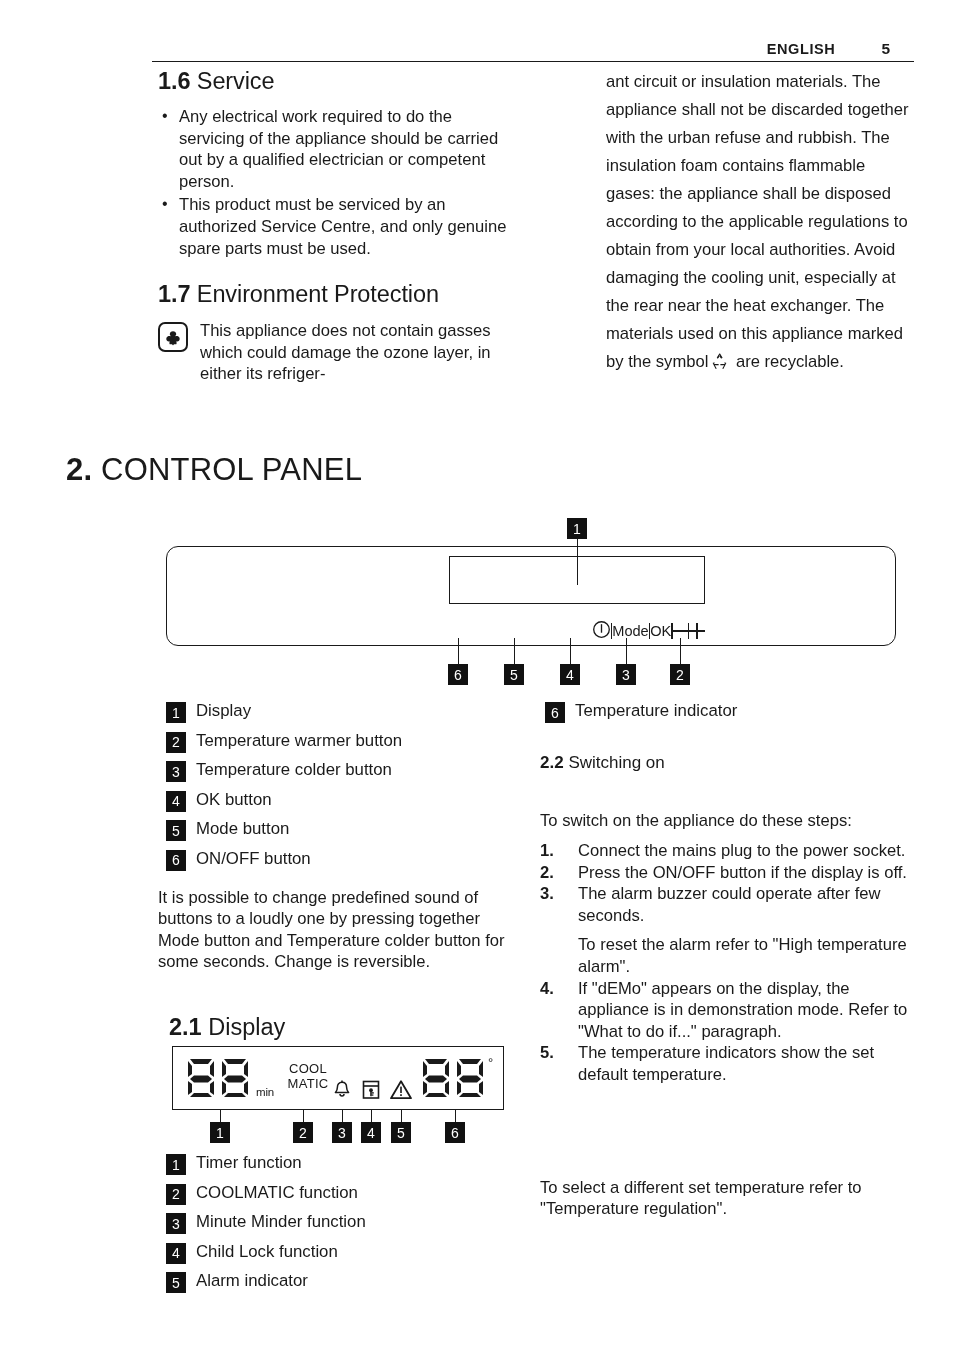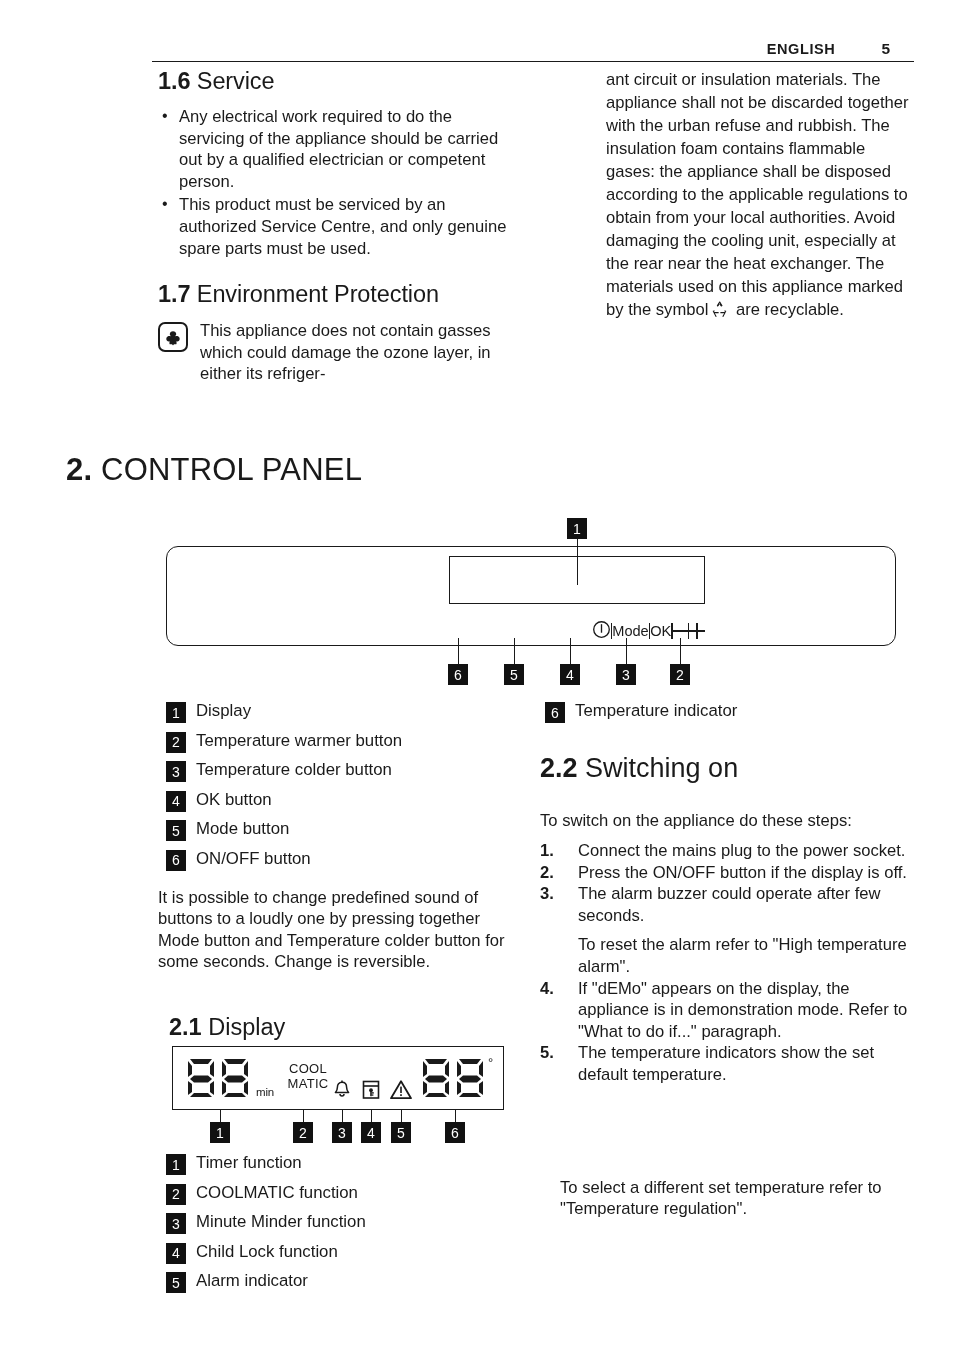--- a/index.html
+++ b/index.html
@@ -82,21 +82,21 @@
   ul.bullets li:before {
     content: "\2022";
     position: absolute;
     left: 4px;
     top: -1px;
     font-size: 16px;
   }
 
   p.body {
     font-size: 16.6px;
-    line-height: 23px;
+    line-height: 28px;
     margin: 0;
   }
 
   
   .env-block {
     display: flex;
     align-items: flex-start;
     margin-top: 2px;
   }
   .env-icon {
@@ -309,21 +309,21 @@
     left: 166px;
     top: 1152px;
     width: 350px;
   }
 
   
   .sec22 {
     position: absolute;
     left: 540px;
     top: 753px;
-    font-size: 27px;
+    font-size: 17px;
     font-weight: normal;
     margin: 0;
   }
   .sec22 .num { font-weight: bold; }
 
   .r-intro {
     position: absolute;
     left: 540px;
     top: 793px;
     width: 374px;
@@ -356,21 +356,21 @@
   }
   .substep {
     padding-left: 38px;
     font-size: 16.6px;
     line-height: 21.6px;
     margin-top: 8px;
     margin-bottom: 8px;
   }
   .r-outro {
     position: absolute;
-    left: 560px;
+    left: 540px;
     top: 1160px;
     width: 378px;
     font-size: 16.6px;
     line-height: 21.6px;
   }
 </style>
 </head>
 <body>
 
 <div class="page-header">

